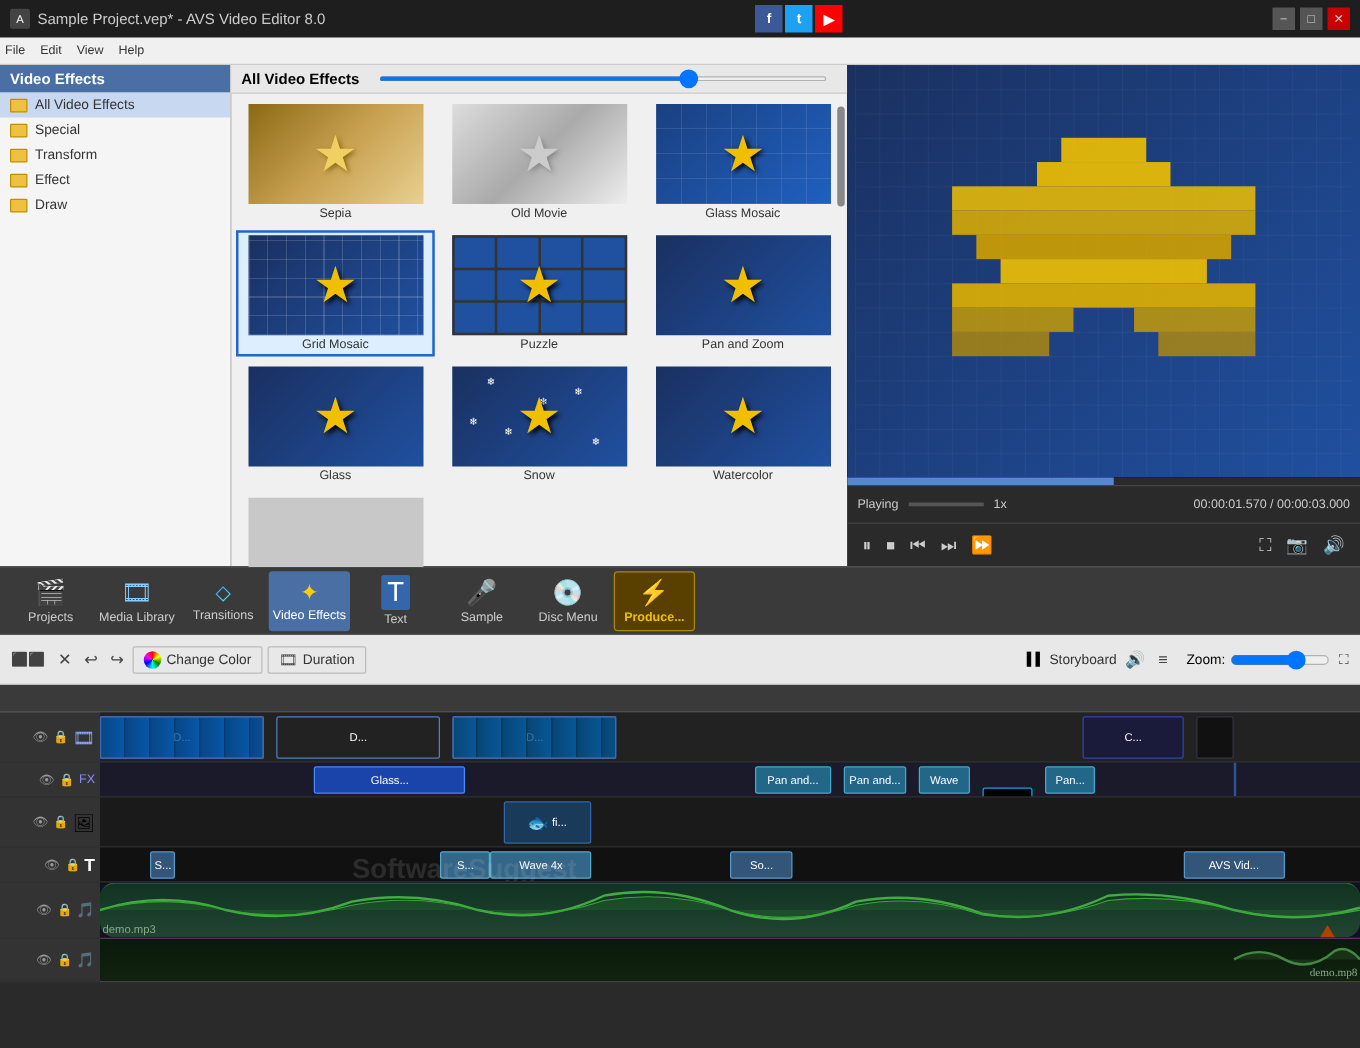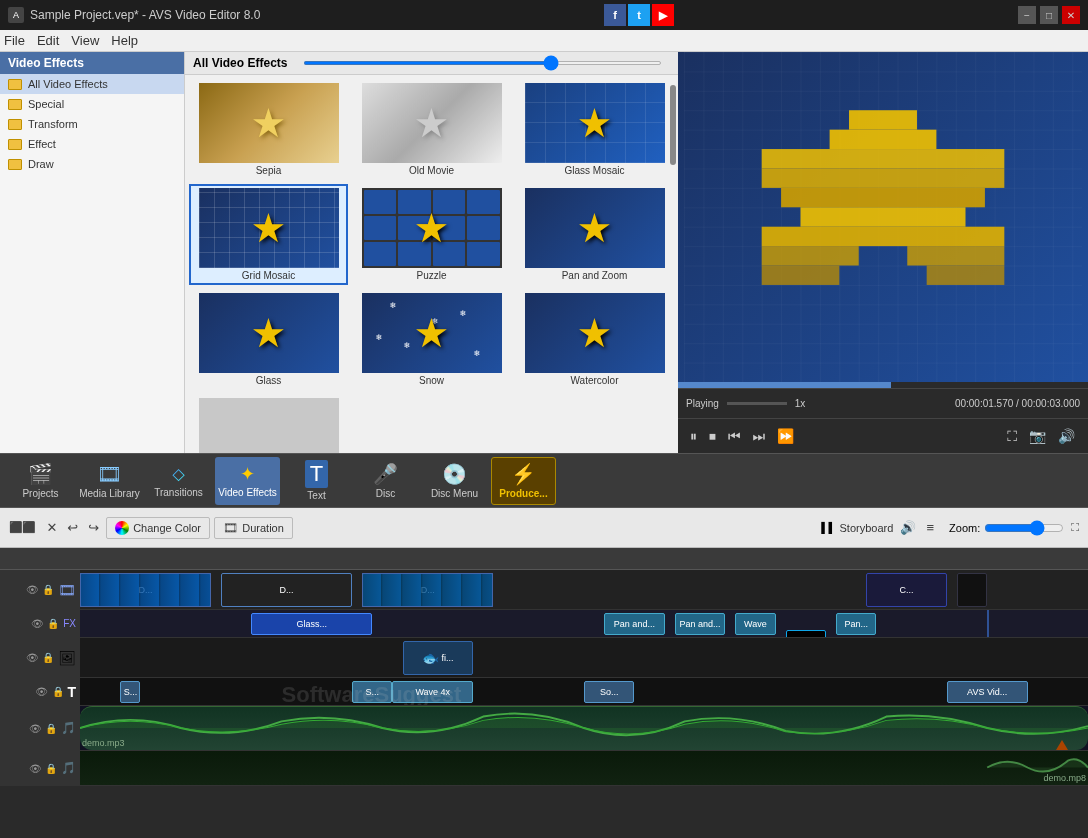--- a/index.html
+++ b/index.html
@@ -20,21 +20,21 @@
     #social-icons .si { width: 22px; height: 22px; display: flex; align-items: center; justify-content: center; color: white; font-size: 11px; font-weight: bold; cursor: pointer; }
     .si-fb { background: #3b5998; }
     .si-tw { background: #1da1f2; }
     .si-yt { background: #ff0000; }
 
     
     #menubar {
       height: 22px; background: #f0f0f0; display: flex; align-items: center;
       padding: 0 4px; gap: 12px; border-bottom: 1px solid #ccc;
     }
-    #menubar span { font-size: 13px; cursor: pointer; color: #333; }
+    #menubar span { font-size: 10px; cursor: pointer; color: #333; }
 
     
     #left-panel {
       width: 185px; background: #f5f5f5; border-right: 1px solid #ccc;
       display: flex; flex-direction: column;
     }
     #vfx-header {
       background: #4a6fa5; color: white; padding: 4px 8px; font-size: 12px; font-weight: bold;
     }
     #vfx-list { flex: 1; overflow-y: auto; }
@@ -463,21 +463,21 @@
     <button class="tool-btn active">
       <span class="tool-icon" style="color:#ffcc00;font-size:18px;">✦</span>
       <span>Video Effects</span>
     </button>
     <button class="tool-btn">
       <span class="tool-icon" style="font-size:22px;color:white;background:#3366aa;padding:1px 5px;border-radius:2px;">T</span>
       <span>Text</span>
     </button>
     <button class="tool-btn">
       <span class="tool-icon">🎤</span>
-      <span>Disc</span>
+      <span>Sample</span>
     </button>
     <button class="tool-btn">
       <span class="tool-icon">💿</span>
       <span>Disc Menu</span>
     </button>
     <button class="tool-btn" style="background:#5a4000;border:1px solid #aa8800;">
       <span class="tool-icon" style="color:#f0c000;">⚡</span>
       <span style="color:#f0c000;font-weight:bold;">Produce...</span>
     </button>
   </div>
@@ -612,21 +612,21 @@
           </div>
         </div>
       </div>
 
       <div class="track-row" style="height:35px;">
         <div class="track-controls">
           <button class="track-ctrl-btn">👁</button>
           <button class="track-ctrl-btn">🔒</button>
           <span style="font-size:12px;">🎵</span>
         </div>
-        <div class="track-content" style="background:#d946ef;">
+        <div class="track-content" style="background:#d946ef;font-family:Liberation Serif, serif;">
           <div style="position:absolute;inset:0;background:linear-gradient(to bottom,#0a1a0a,#112211);">
             <svg width="100%" height="100%" viewBox="0 0 1000 35" preserveAspectRatio="none">
               <path d="M900,17 Q920,5 940,17 Q960,28 980,10 Q990,5 1000,17" stroke="#448844" stroke-width="2" fill="rgba(50,100,50,0.3)"></path>
             </svg>
             <div style="position:absolute;bottom:2px;right:2px;font-size:9px;color:#8a8;">demo.mp8</div>
           </div>
         </div>
       </div>
 
     </div>

